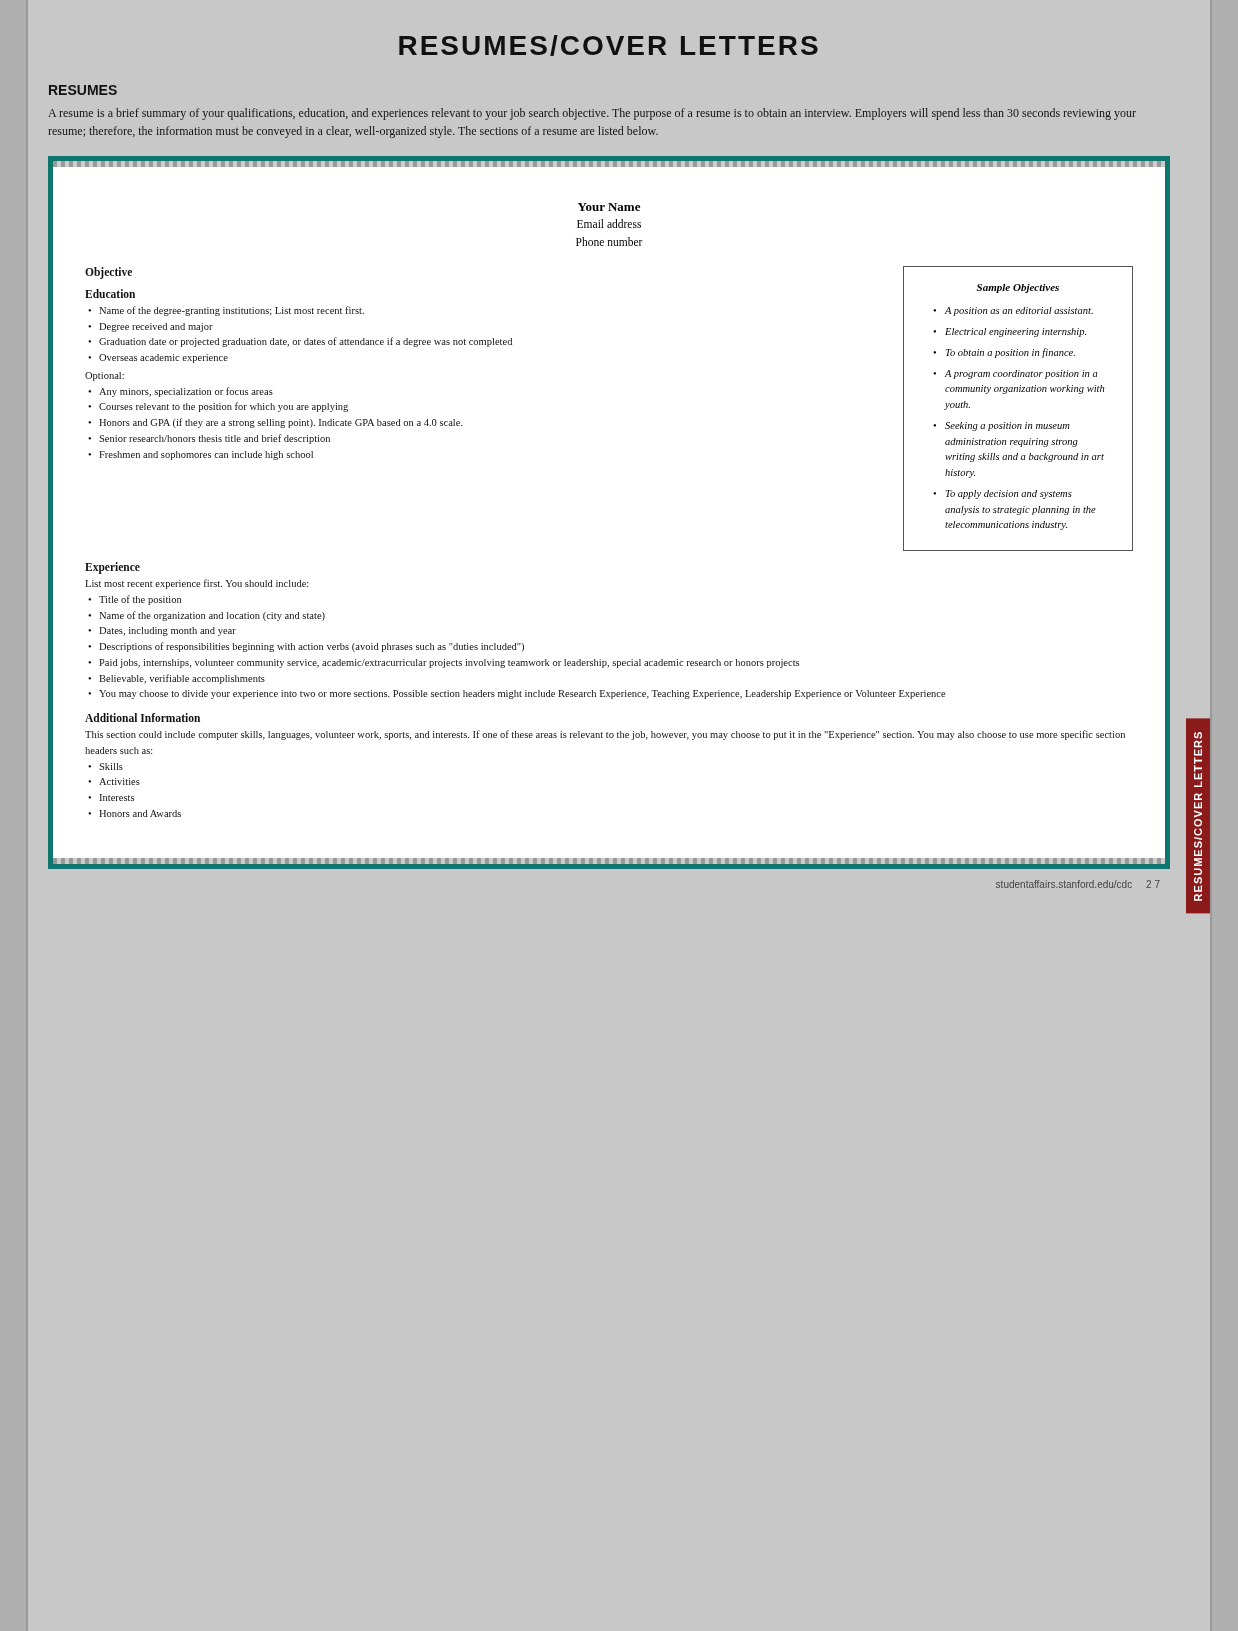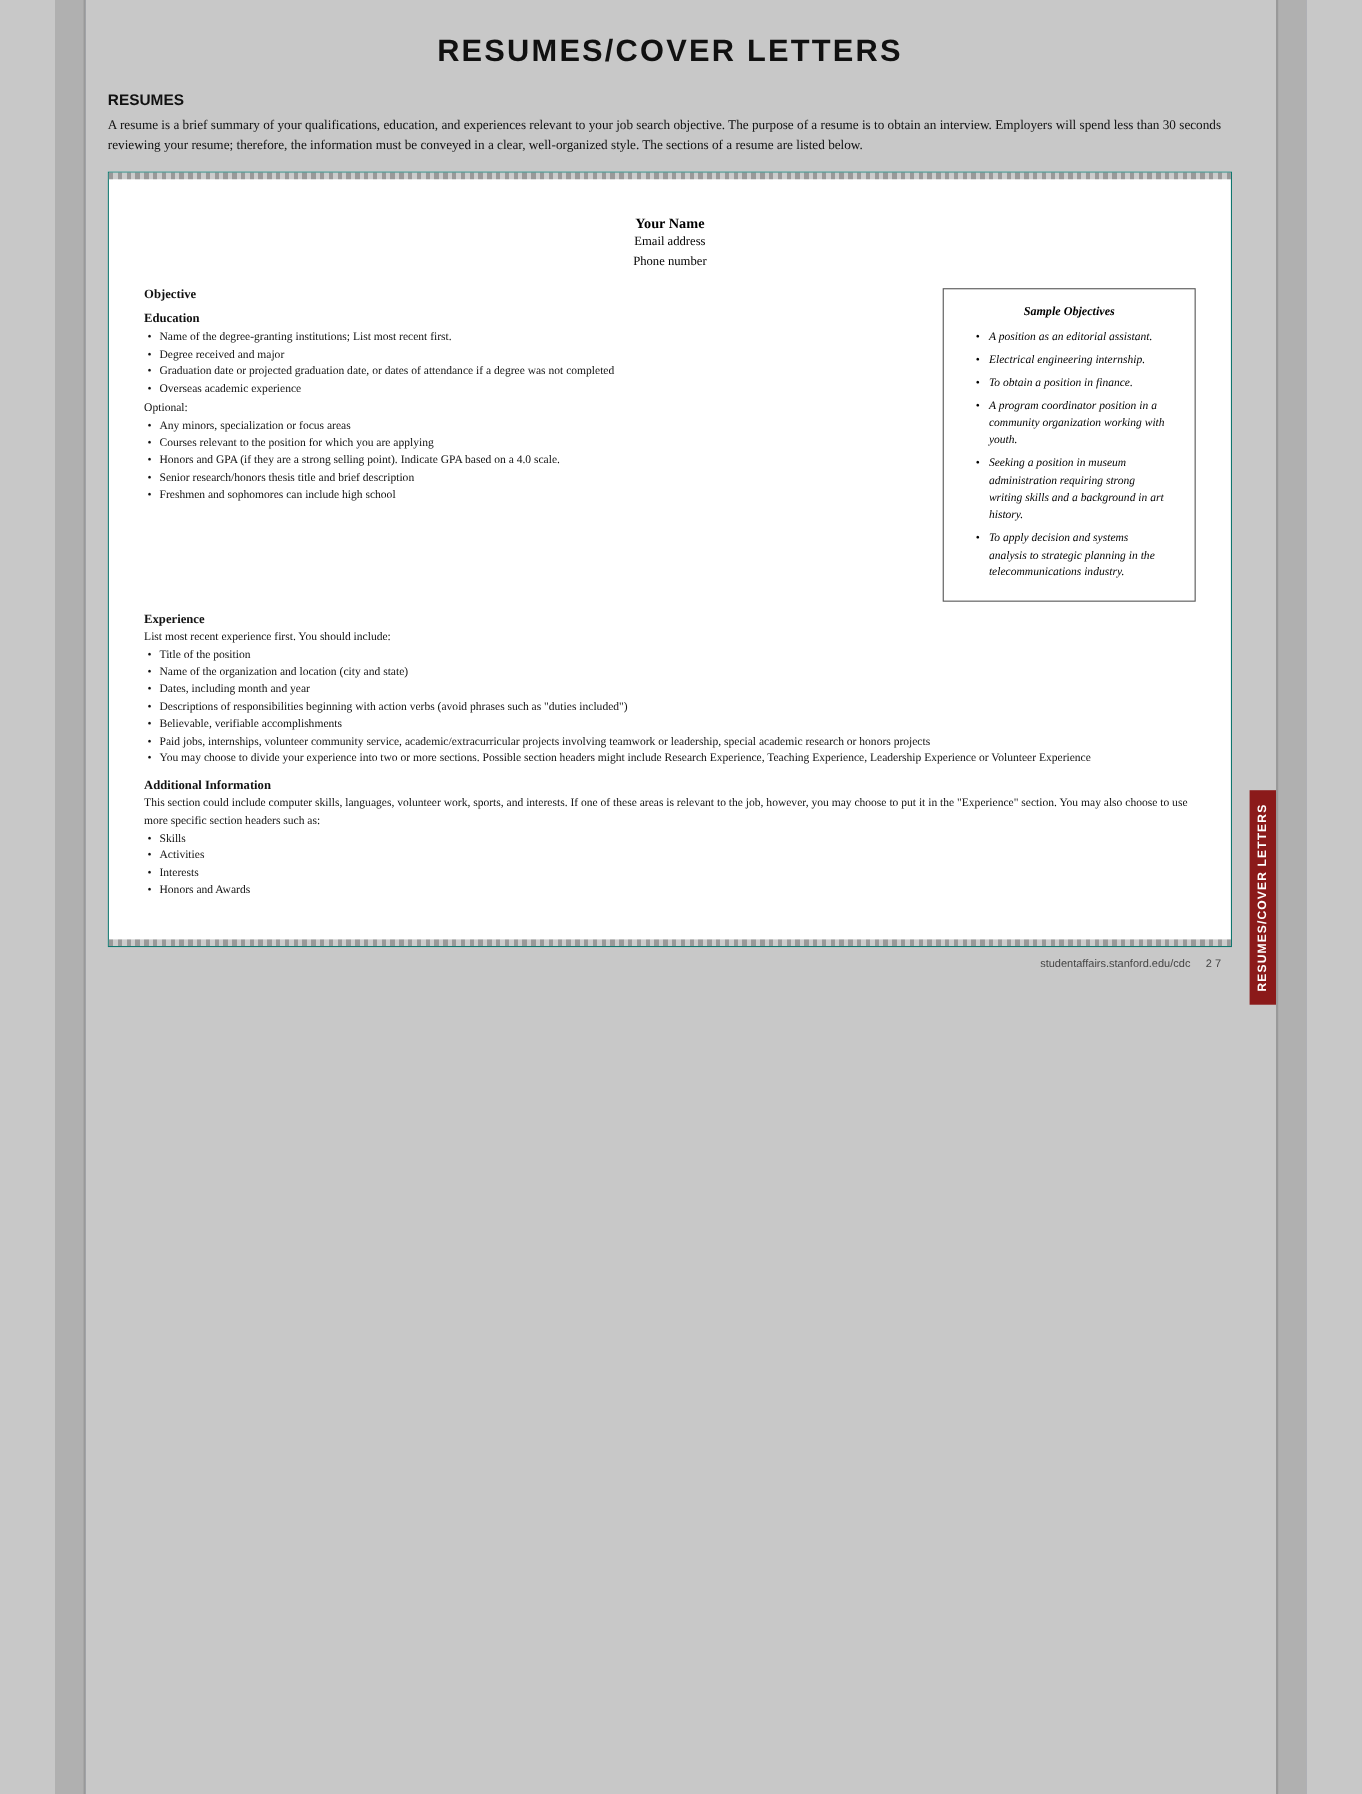--- a/index.html
+++ b/index.html
@@ -9,21 +9,21 @@
       font-family: Times New Roman, serif;
       width: 1238px;
       min-height: 1631px;
       display: flex;
       flex-direction: column;
       align-items: center;
       position: relative;
     }
 
     .page-wrapper {
-      width: 1138px;
+      width: 1238px;
       min-height: 1631px;
       background: #1d4ed8;
       display: flex;
       flex-direction: row;
       position: relative;
     }
 
     
     .left-bar {
       width: 28px;
@@ -102,21 +102,21 @@
     .intro-text {
       font-size: 12px;
       line-height: 1.5;
       margin-bottom: 16px;
       color: #111;
     }
 
     
     .document-area {
       background: white;
-      border: 1px solid #0f766e;
+      border: 5px solid #0f766e;
       padding: 28px 32px 32px 32px;
       position: relative;
       display: flex;
       flex-direction: column;
     }
 
     
     .doc-top-border {
       height: 6px;
       background: repeating-linear-gradient(
@@ -359,22 +359,22 @@
         </div>
 
         <div class="full-section">
           <div class="doc-section-title">Experience</div>
           <p class="doc-text">List most recent experience first. You should include:</p>
           <ul class="doc-bullet-list">
             <li>Title of the position</li>
             <li>Name of the organization and location (city and state)</li>
             <li>Dates, including month and year</li>
             <li>Descriptions of responsibilities beginning with action verbs (avoid phrases such as "duties included")</li>
+            <li>Paid jobs, internships, volunteer community service, academic/extracurricular projects involving teamwork or leadership, special academic research or honors projects</li>
             <li>Believable, verifiable accomplishments</li>
-            <li>Paid jobs, internships, volunteer community service, academic/extracurricular projects involving teamwork or leadership, special academic research or honors projects</li>
             <li>You may choose to divide your experience into two or more sections. Possible section headers might include Research Experience, Teaching Experience, Leadership Experience or Volunteer Experience</li>
           </ul>
         </div>
 
         <div class="full-section">
           <div class="doc-section-title">Additional Information</div>
           <p class="doc-text">This section could include computer skills, languages, volunteer work, sports, and interests. If one of these areas is relevant to the job, however, you may choose to put it in the "Experience" section. You may also choose to use more specific section headers such as:</p>
           <ul class="doc-bullet-list">
             <li>Skills</li>
             <li>Activities</li>

